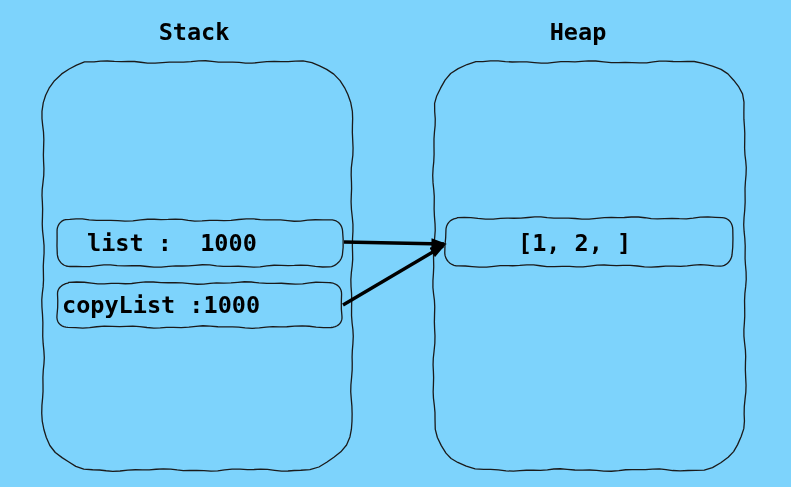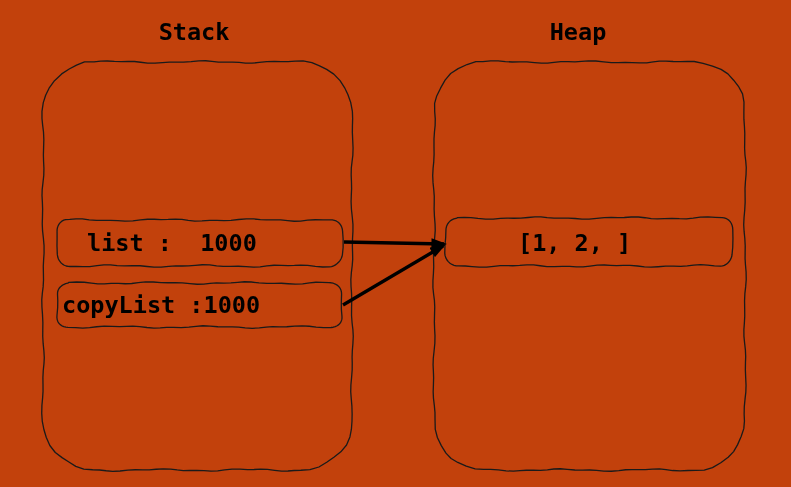--- a/index.html
+++ b/index.html
@@ -4,21 +4,21 @@
 <style>
   html, body {
     margin: 0;
     padding: 0;
     background: #ffffff;
   }
   .canvas {
     position: relative;
     width: 791px;
     height: 487px;
-    background: #c2410c;
+    background: #7dd3fc;
     overflow: hidden;
   }
   svg {
     display: block;
   }
   .sketch {
     fill: none;
     stroke: #1a1a1a;
     stroke-width: 1.3;
     stroke-linejoin: round;

